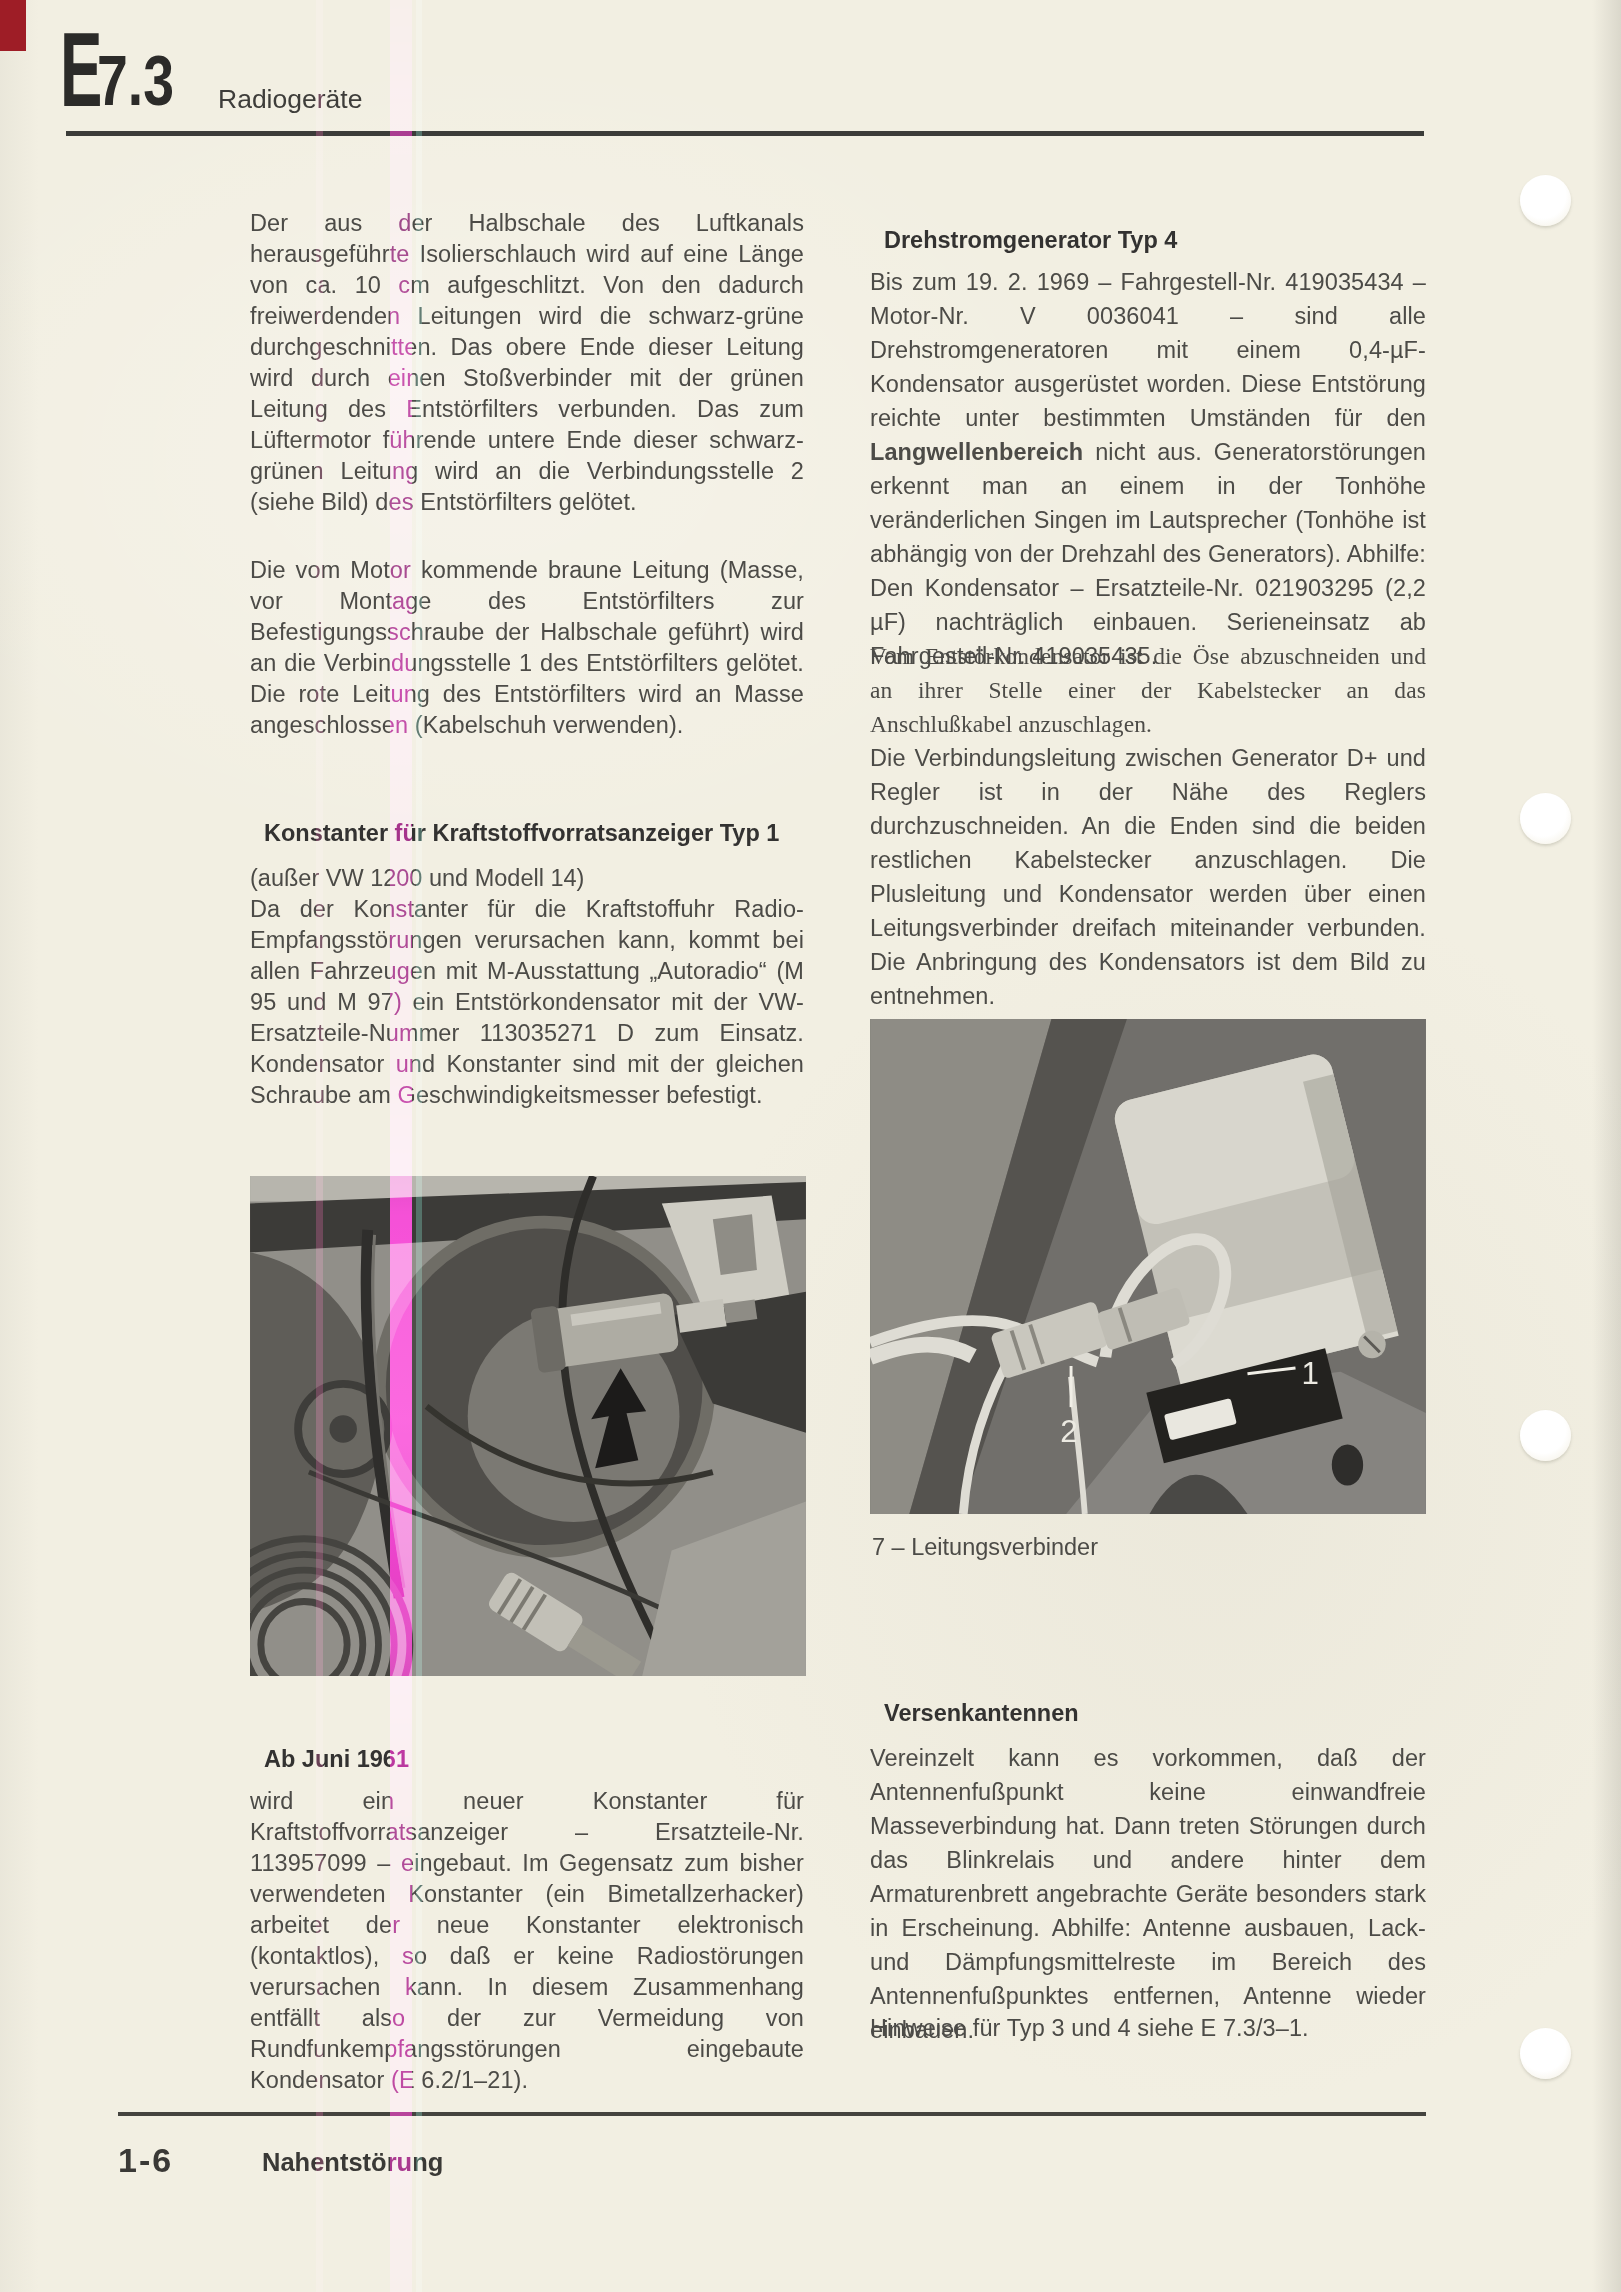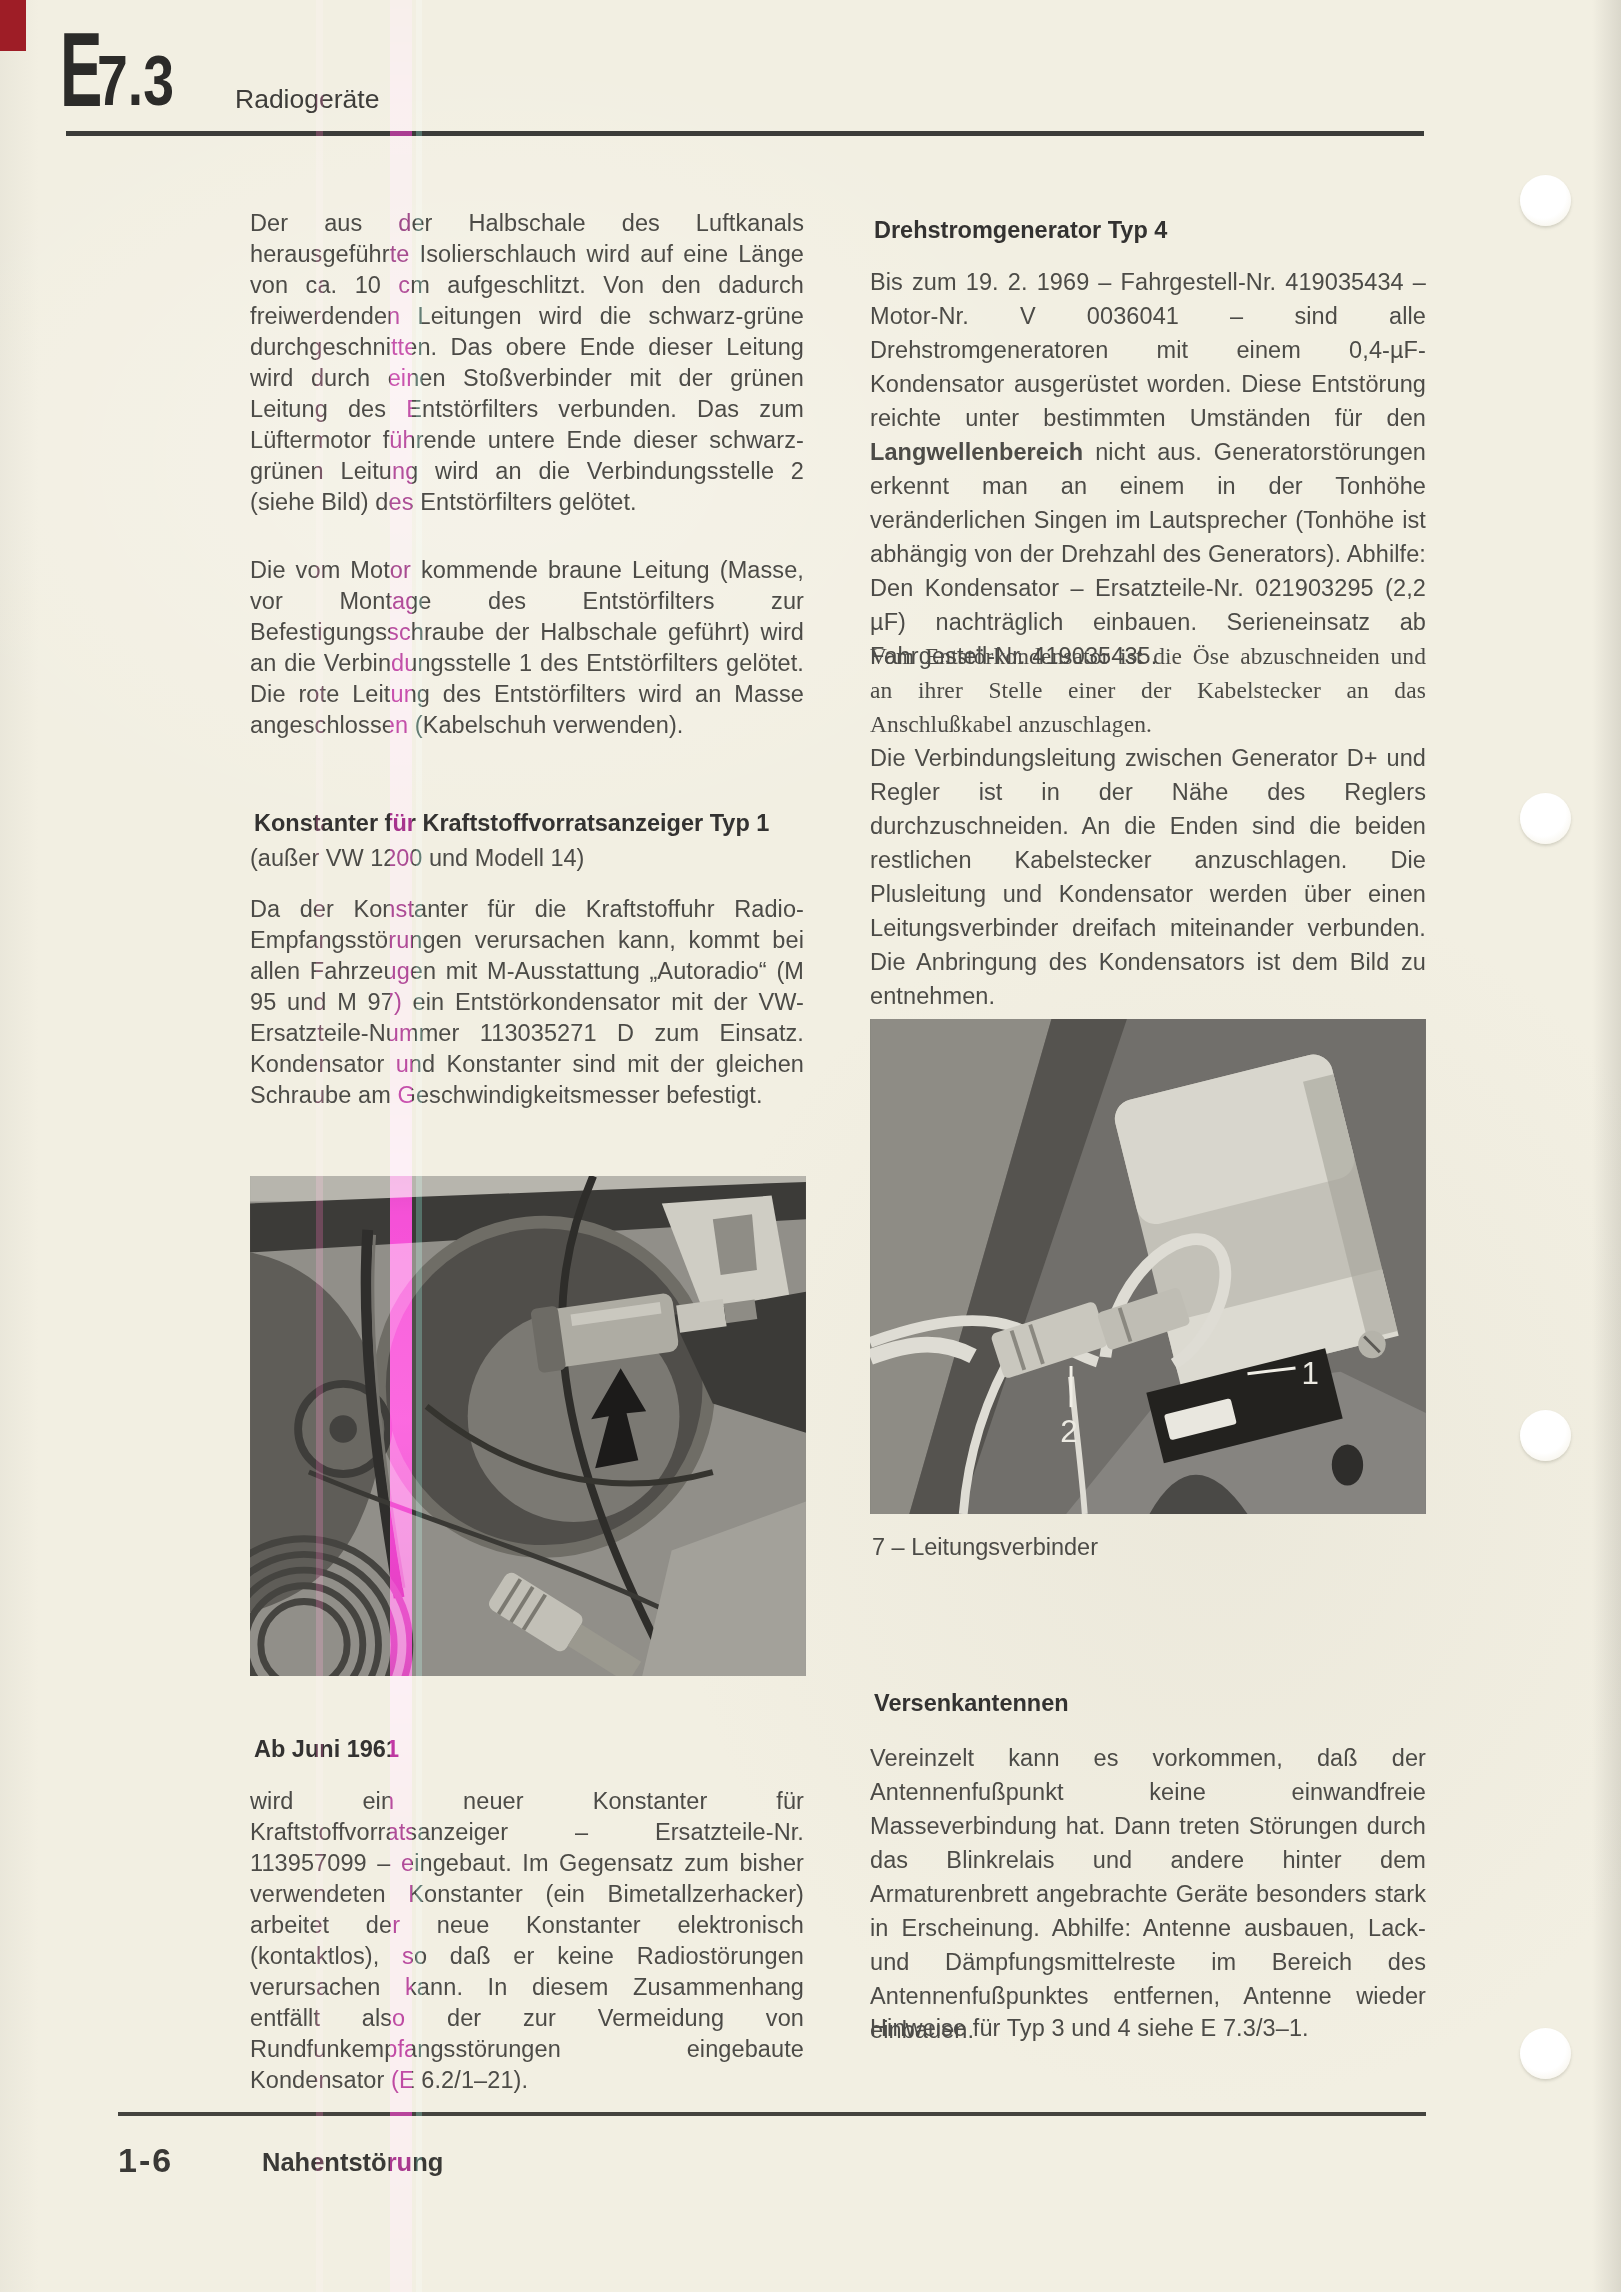--- a/index.html
+++ b/index.html
@@ -17,29 +17,29 @@
   .abs{position:absolute;}
   .corner-mark{left:0;top:0;width:25.5px;height:51px;background:#9e1d26;}
   .logo-e{
     left:60px;top:15.7px;font-size:106px;font-weight:bold;color:#2c2b29;line-height:1;
     transform:scaleX(0.60);transform-origin:left top;letter-spacing:0;
   }
   .logo-num{
     left:97px;top:45px;font-size:71px;font-weight:bold;color:#2c2b29;line-height:1;
     transform:scaleX(0.78);transform-origin:left top;
   }
-  .header-title{left:235px;top:84px;font-size:26.5px;color:#3e3d3a;}
+  .header-title{left:218px;top:84px;font-size:26.5px;color:#3e3d3a;}
   .header-rule{left:66px;top:131px;width:1358px;height:4.9px;background:#3c3c39;}
 
   .body-text{
     margin:0;font-size:23.5px;line-height:31px;color:#4c4b47;
     text-align:justify;hyphens:auto;-webkit-hyphens:auto;letter-spacing:0.1px;
   }
   .lh31{line-height:34px;}
-  .h-bold{margin:4px;font-size:23.5px;line-height:31px;font-weight:bold;color:#333231;}
+  .h-bold{margin:14px;font-size:23.5px;line-height:31px;font-weight:bold;color:#333231;}
   .h-sub{margin:0;font-size:23.5px;line-height:31px;color:#4c4b47;}
 
   figure{margin:0;}
   .photo{overflow:hidden;background:#8b8984;}
   .photo svg{display:block;}
 
   .caption-line{font-size:23.5px;line-height:32px;color:#4c4b47;}
 
   .footer-rule{left:118px;top:2112px;width:1308px;height:3.9px;background:#45443f;}
   .footer-num{left:118px;top:2141px;font-size:34px;font-weight:bold;color:#3a3936;letter-spacing:2px;}

